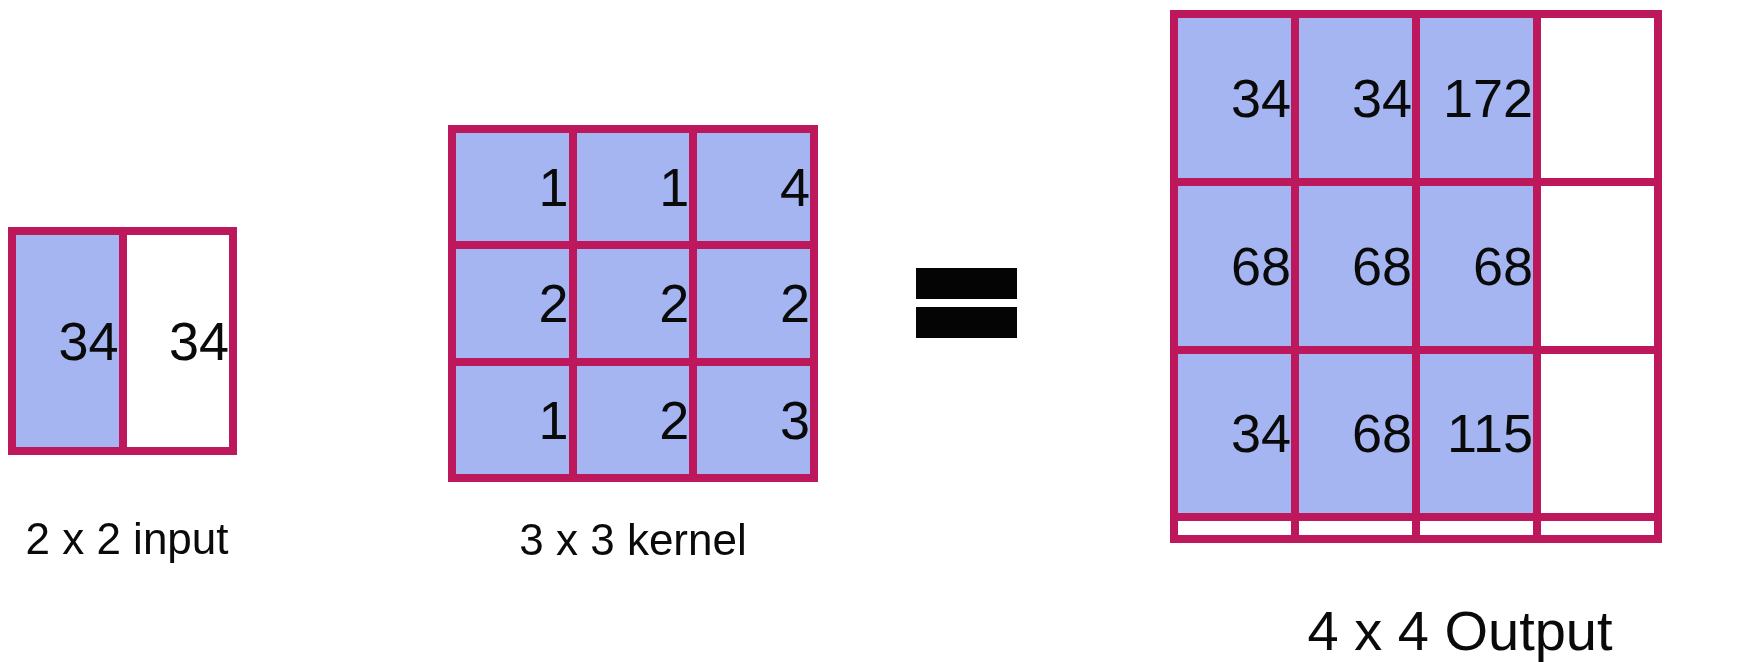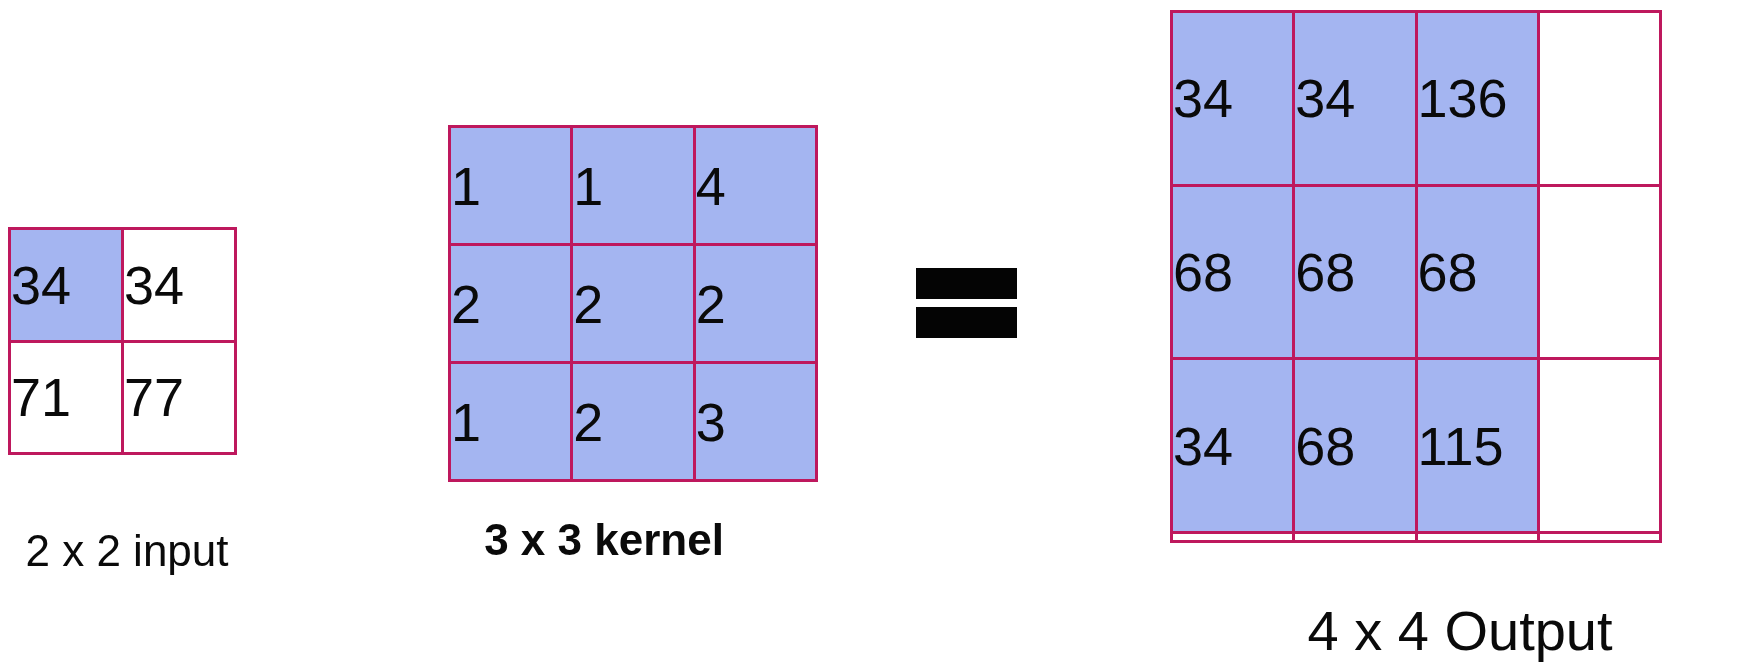--- a/index.html
+++ b/index.html
@@ -14,23 +14,23 @@
     height: 662px;
     background: #ffffff;
     overflow: hidden;
   }
   table.grid {
     position: absolute;
     border-collapse: collapse;
     table-layout: fixed;
   }
   table.grid td {
-    border: 3px solid #be185d;
+    border: 8px solid #be185d;
     background: #ffffff;
-    text-align: left;
+    text-align: right;
     vertical-align: middle;
     font-size: 54px;
     color: #0a0a0a;
     padding: 0;
     line-height: 1;
   }
   table.grid td.blue {
     background: var(--cell-blue, #a4b5f1);
   }
   .grid-input {
@@ -52,22 +52,22 @@
     height: 533px;
   }
   .caption {
     position: absolute;
     color: #0a0a0a;
     font-size: 44px;
     white-space: nowrap;
     text-align: center;
     transform: translateX(-50%);
   }
-  .caption-input  { left: 127px;  top: 526px; }
-  .caption-kernel { left: 604px;  top: 515px; font-weight: bold; }
+  .caption-input  { left: 127px;  top: 514px; }
+  .caption-kernel { left: 633px;  top: 515px; }
   .caption-output { left: 1460px; top: 598px; font-size: 56px; }
   .equals {
     position: absolute;
     left: 916px;
     top: 268px;
     width: 101px;
     height: 71px;
   }
   .equals .bar {
     position: absolute;
@@ -82,24 +82,20 @@
 </head>
 <body>
 
 <div class="canvas">
 
   <table class="grid grid-input">
     <tbody>
         <tr>
       <td class="blue">34</td>
       <td>34</td>
-    </tr>
-    <tr>
-      <td>71</td>
-      <td>77</td>
     </tr>
   </tbody>
     </table>
   <div class="caption caption-input">2 x 2 input</div>
 
   <table class="grid grid-kernel">
     <tbody>
         <tr>
       <td class="blue">1</td>
       <td class="blue">1</td>
@@ -122,21 +118,21 @@
   <div class="equals" role="img" aria-label="=">
     <div class="bar bar-top"></div>
     <div class="bar bar-bottom"></div>
   </div>
 
   <table class="grid grid-output">
     <tbody>
         <tr>
       <td class="blue">34</td>
       <td class="blue">34</td>
-      <td class="blue">136</td>
+      <td class="blue">172</td>
       <td></td>
     </tr>
     <tr>
       <td class="blue">68</td>
       <td class="blue">68</td>
       <td class="blue">68</td>
       <td></td>
     </tr>
     <tr>
       <td class="blue">34</td>

